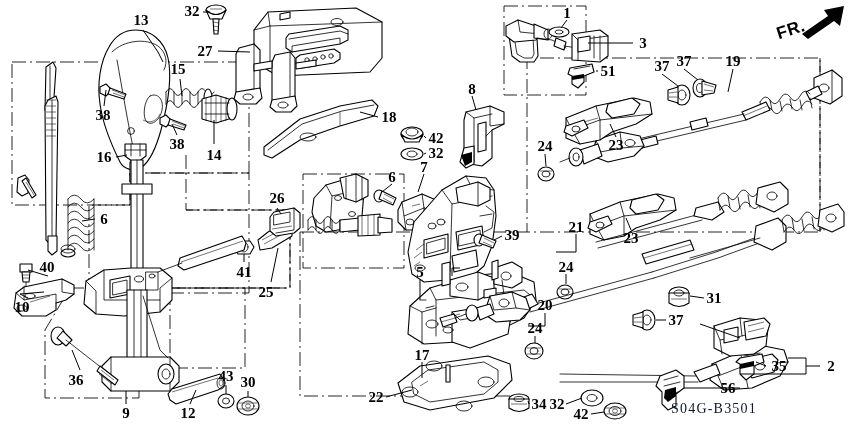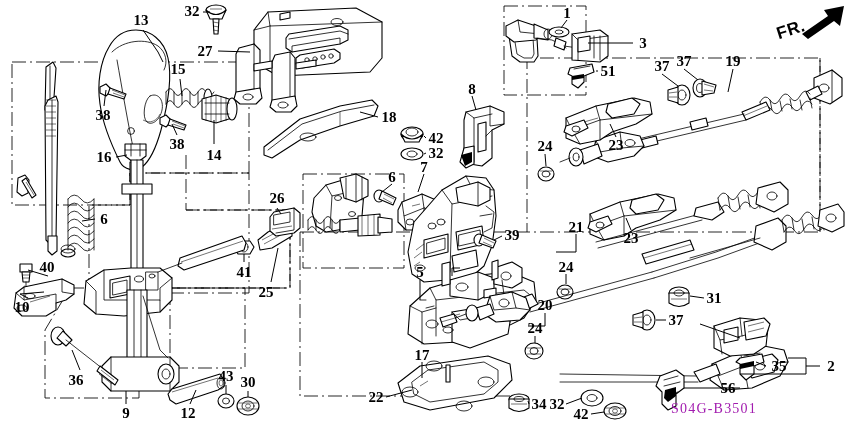--- a/index.html
+++ b/index.html
@@ -6,21 +6,21 @@
   html,body{margin:0;padding:0;background:#fff;}
   body{font-family:"Liberation Serif",serif;}
   #sheet{position:relative;width:850px;height:424px;background:#ffffff;overflow:hidden;}
   #art{position:absolute;left:0;top:0;width:850px;height:424px;}
   .lbl{position:absolute;font-family:"Liberation Serif",serif;font-weight:700;
        color:#000;line-height:1;white-space:nowrap;transform:translate(-50%,-50%);}
   .lbl.n{font-size:15px;}
   .fr{position:absolute;font-family:"Liberation Sans",sans-serif;font-weight:700;
       font-size:17px;color:#000;transform:translate(-50%,-50%) rotate(-18deg);letter-spacing:.5px;}
   .code{position:absolute;font-family:"Liberation Serif",serif;font-size:14px;
-        letter-spacing:1.2px;color:#a21caf;transform:translate(-50%,-50%);white-space:nowrap;}
+        letter-spacing:1.2px;color:#0f172a;transform:translate(-50%,-50%);white-space:nowrap;}
 </style>
 </head>
 <body>
 
 <div id="sheet">
 
   <svg id="art" viewBox="0 0 850 424" xmlns="http://www.w3.org/2000/svg">
     <defs>
       <style>
         .o{fill:none;stroke:#000;stroke-width:1.15;stroke-linejoin:round;stroke-linecap:round;}

